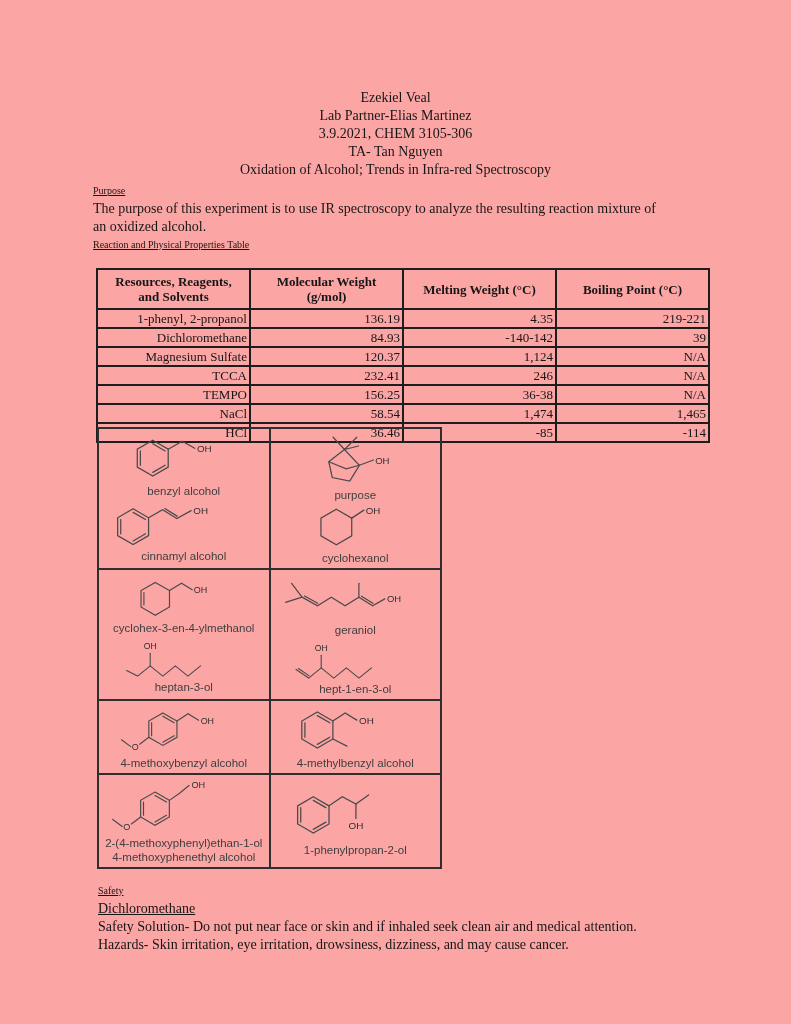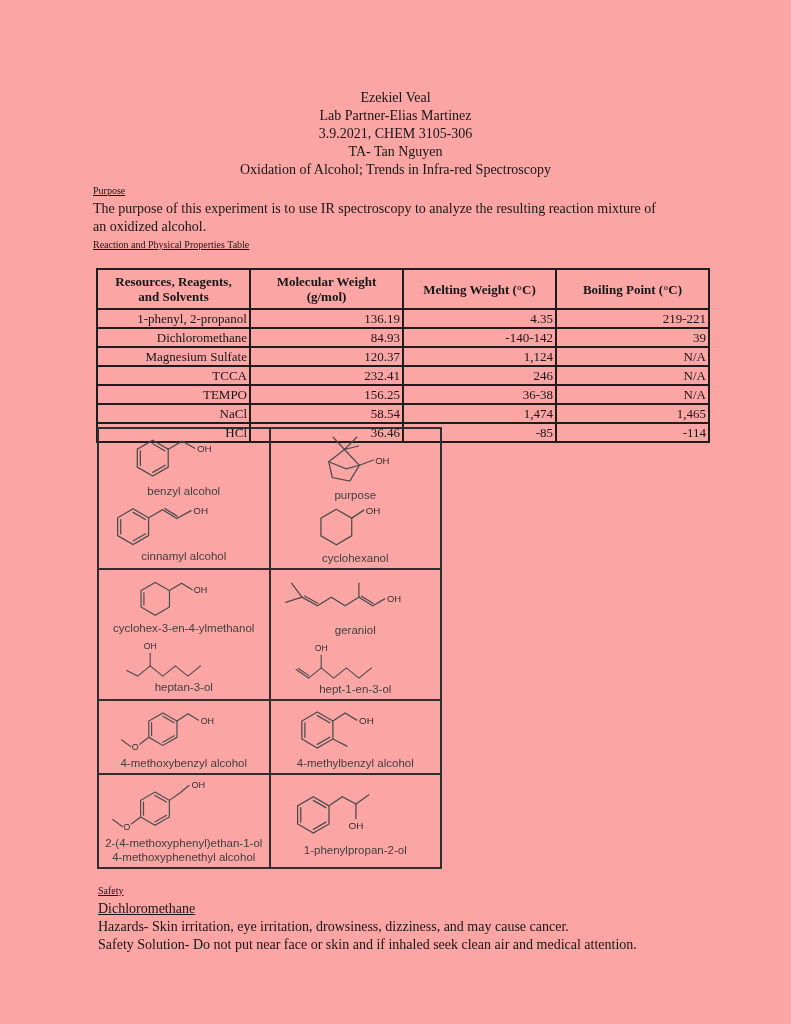--- a/index.html
+++ b/index.html
@@ -301,17 +301,17 @@
           <div class="fig-label">1-phenylpropan-2-ol</div>
         </div>
       </td>
     </tr>
   </tbody>
     </table>
 
   <div class="safety-wrap">
     <div class="sec-heading">Safety</div>
     <div class="body-text sub-underline">Dichloromethane</div>
+    <div class="body-text">Safety Solution- Do not put near face or skin and if inhaled seek clean air and medical attention.</div>
     <div class="body-text">Hazards- Skin irritation, eye irritation, drowsiness, dizziness, and may cause cancer.</div>
-    <div class="body-text">Safety Solution- Do not put near face or skin and if inhaled seek clean air and medical attention.</div>
   </div>
 
 </div>
 
 </body></html>

